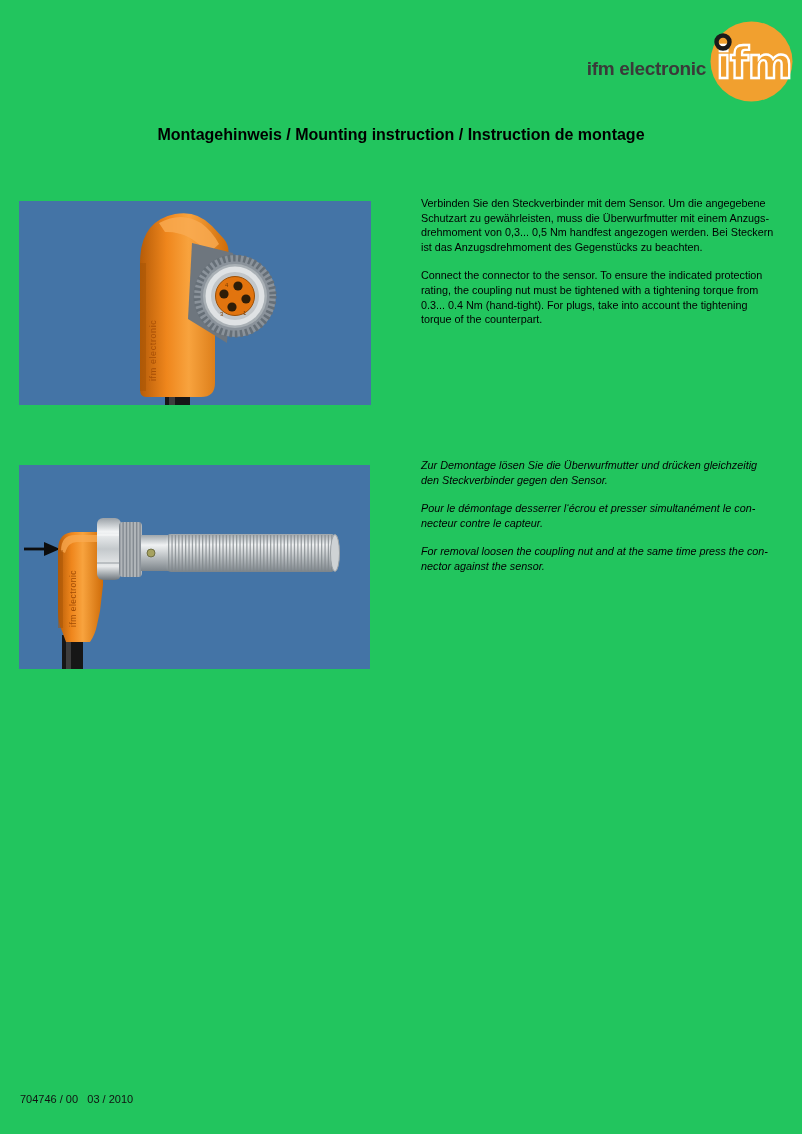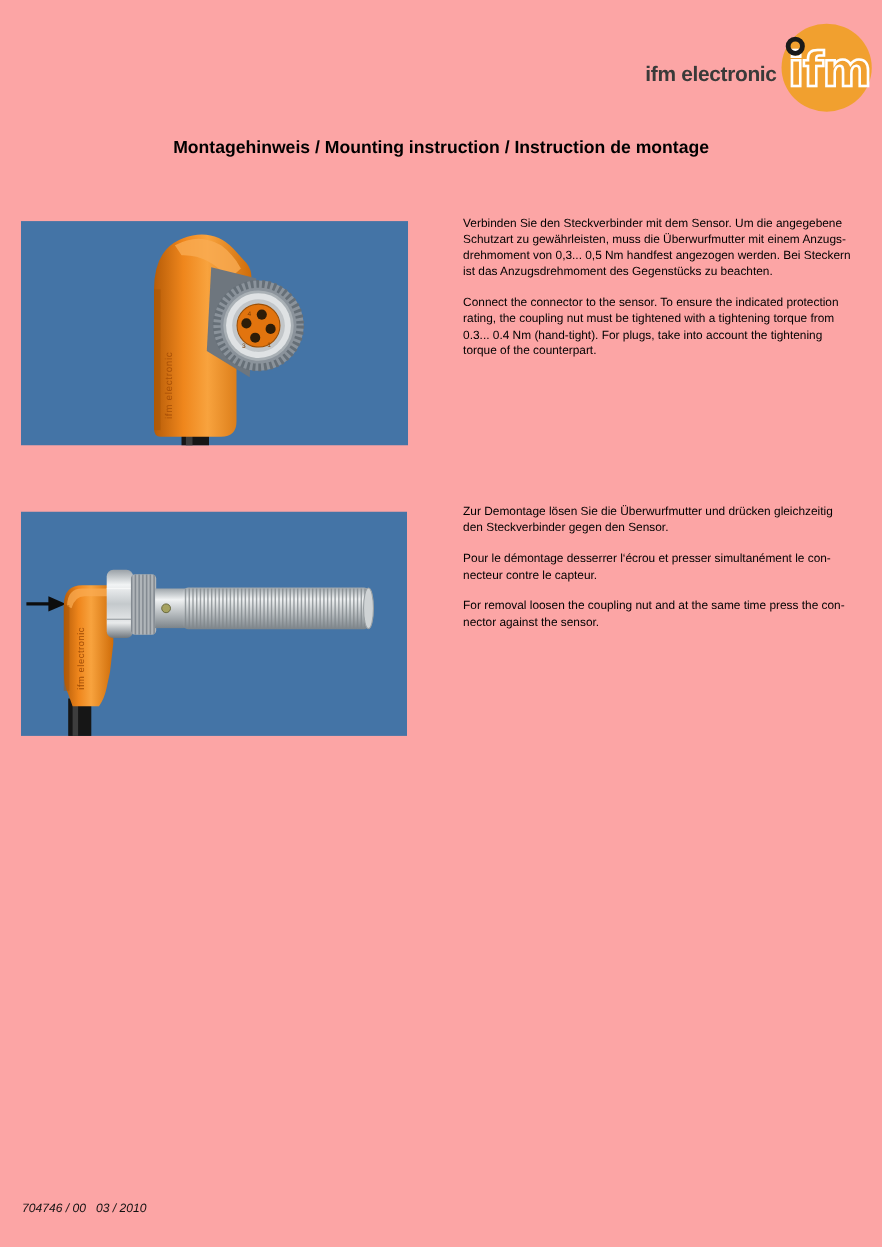--- a/index.html
+++ b/index.html
@@ -1,18 +1,18 @@
 <!DOCTYPE html>
 <html><head>
 <meta charset="utf-8">
 <style>
   html,body{margin:0;padding:0;background:#888;}
   .page{
     position:relative;width:802px;height:1134px;margin:0 auto;
-    background:#fca5a5;overflow:hidden;
+    background:#22c55e;overflow:hidden;
     font-family:"Liberation Sans",sans-serif;color:#000;
   }
   
   .brand-text{
     position:absolute;top:58px;right:96px;
     font-size:19px;font-weight:bold;color:#3a3a39;letter-spacing:-0.3px;
   }
   .brand-logo{position:absolute;top:21px;left:710px;width:83px;height:81px;}
   
   .title{
@@ -23,26 +23,26 @@
   .figure{position:absolute;left:19px;}
   .figure svg{display:block;}
   .figure-1{top:201px;width:352px;height:204px;}
   .figure-2{top:465px;width:351px;height:204px;}
   
   .textcol{
     position:absolute;left:421px;width:374px;
     font-size:10.8px;line-height:14.6px;color:#000;
   }
   .textcol-1{top:196px;}
-  .textcol-2{top:458px;}
+  .textcol-2{top:458px;font-style:italic;}
   .textcol p{margin:0 0 14px 0;white-space:pre-line;}
   
   .footer{
     position:absolute;left:20px;top:1093px;
-    font-size:11px;color:#111;white-space:pre;font-style:italic;
+    font-size:11px;color:#111;white-space:pre;
   }
 </style>
 </head>
 <body>
 
 <div class="page">
 
   <div class="brand-text">ifm electronic</div>
   <svg class="brand-logo" viewBox="0 0 83 81">
     <ellipse cx="41.5" cy="40.5" rx="41" ry="40" fill="#F1A02F"></ellipse>

